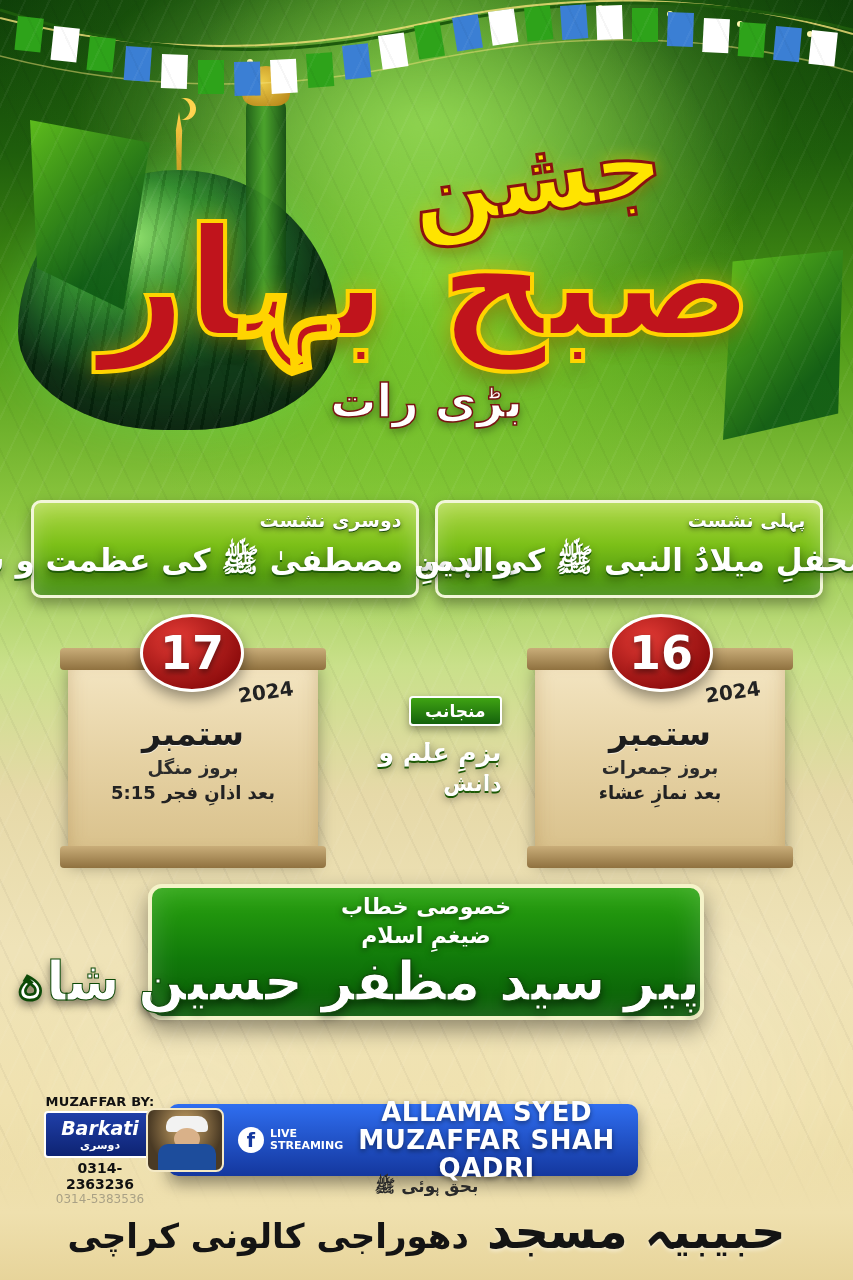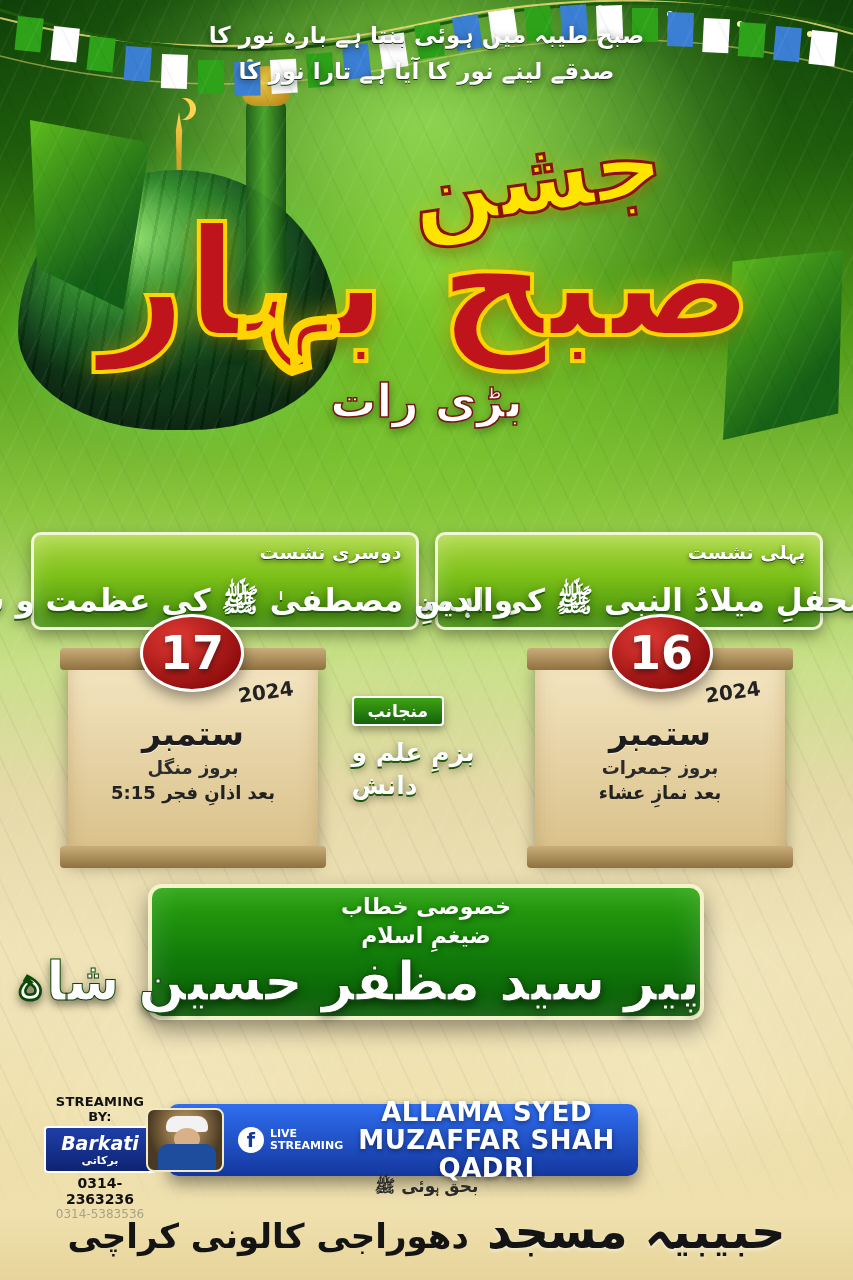--- a/index.html
+++ b/index.html
@@ -158,21 +158,21 @@
     display: flex; flex-direction: row-reverse; gap: 16px;
     justify-content: center; z-index: 8;
   }
   .session {
     position: relative; width: 388px; height: 98px;
     background: linear-gradient(180deg, #b0d94a 0%, #7cc018 45%, #3f8a0c 100%);
     border: 3px solid #f2f6d9;
     border-radius: 10px;
     box-shadow: 0 6px 14px rgba(0,0,0,.35), inset 0 0 22px rgba(255,255,255,.25);
     display: flex; align-items: flex-end; justify-content: center;
-    margin-top: 32px;
+    padding-bottom: 8px;
   }
   .session .tag {
     position: absolute; top: 6px; right: 14px;
     font-size: 19px; color: #fff;
     text-shadow: 0 1px 0 #1b4a08, 0 2px 5px rgba(0,0,0,.5);
   }
   .session .txt {
     font-size: 31px; color: #ffffff;
     text-shadow: 0 2px 0 #205c07, 0 4px 10px rgba(0,0,0,.45);
   }
@@ -224,32 +224,32 @@
     box-shadow: 0 6px 14px rgba(0,0,0,.4);
     display: flex; align-items: center; justify-content: center;
     color: #fff; font-size: 46px; font-weight: bold;
     text-shadow: 0 3px 6px rgba(0,0,0,.5);
   }
   .badge-left  { left: 140px; }
   .badge-right { right: 140px; }
 
   .scroll-mid {
     position: absolute; left: 50%; top: 66px; transform: translateX(-50%);
-    width: 150px; text-align: left;
+    width: 150px; text-align: right;
   }
   .scroll-mid .ribbon {
     display: inline-block;
     background: linear-gradient(180deg, #3fa313, #14620c);
     color: #fff; font-size: 17px; padding: 3px 14px;
     border: 2px solid #fff; border-radius: 4px;
     box-shadow: 0 4px 8px rgba(0,0,0,.35);
   }
   .scroll-mid .l1 { margin-top: 12px; font-size: 25px; color: #fff;
     text-shadow: 0 2px 0 #1d5a07, 0 3px 8px rgba(0,0,0,.5); }
-  .scroll-mid .l2 { margin-top: 4px; font-size: 25px; color: #fff;
+  .scroll-mid .l2 { margin-top: 4px; font-size: 22px; color: #fff;
     text-shadow: 0 2px 0 #1d5a07, 0 3px 8px rgba(0,0,0,.5); }
 
   
   .speaker {
     position: absolute; left: 148px; top: 884px; width: 556px; height: 136px;
     background: linear-gradient(180deg, #2aa40f 0%, #117a0a 55%, #0a5a07 100%);
     border: 4px solid #f5f3c9;
     border-radius: 14px;
     box-shadow: 0 10px 22px rgba(0,0,0,.4), inset 0 0 30px rgba(255,255,255,.18);
     z-index: 9;
@@ -424,24 +424,20 @@
         <rect x="704" y="18" width="26" height="34" fill="#ffffff" transform="rotate(3 704 18)"></rect>
         <rect x="740" y="22" width="26" height="34" fill="#2ea31a" transform="rotate(4 740 22)"></rect>
         <rect x="776" y="26" width="26" height="34" fill="#3b7fd4" transform="rotate(5 776 26)"></rect>
         <rect x="812" y="30" width="26" height="34" fill="#ffffff" transform="rotate(6 812 30)"></rect>
       </g>
     </svg>
   </div>
 
   <div class="bg-pattern"></div>
 
-  <div class="couplet">
-    <div class="urdu">صبح طیبہ میں ہوئی بنتا ہے بارہ نور کا</div>
-    <div class="urdu">صدقے لینے نور کا آیا ہے تارا نور کا</div>
-  </div>
 
   <div class="title-wrap">
     <div class="urdu title-jashn">جشن</div>
     <div class="urdu title-sub">بڑی رات</div>
     <div class="urdu title-main">صبح بہار</div>
   </div>
 
   <div class="sessions">
     <div class="session">
       <div class="urdu tag">پہلی نشست</div>
@@ -482,24 +478,24 @@
     </div>
   </div>
 
   <div class="speaker">
     <div class="urdu khitab">خصوصی خطاب</div>
     <div class="urdu zia">ضیغمِ اسلام</div>
     <div class="urdu name">پیر سید مظفر حسین شاہ قادری</div>
   </div>
 
   <div class="designed">
-    <div class="hdr">STREAMING BY:</div>
+    <div class="hdr">MUZAFFAR BY:</div>
     <div class="card">
       <div class="brand">Barkati</div>
-      <div class="urdu brand-ur">برکاتی</div>
+      <div class="urdu brand-ur">دوسری</div>
     </div>
     <div class="phone">0314-2363236</div>
     <div class="phone-ghost">0314-5383536</div>
   </div>
 
   <div class="livebar">
     <div class="photo">
       <div class="turban"></div>
       <div class="face"></div>
       <div class="body"></div>

